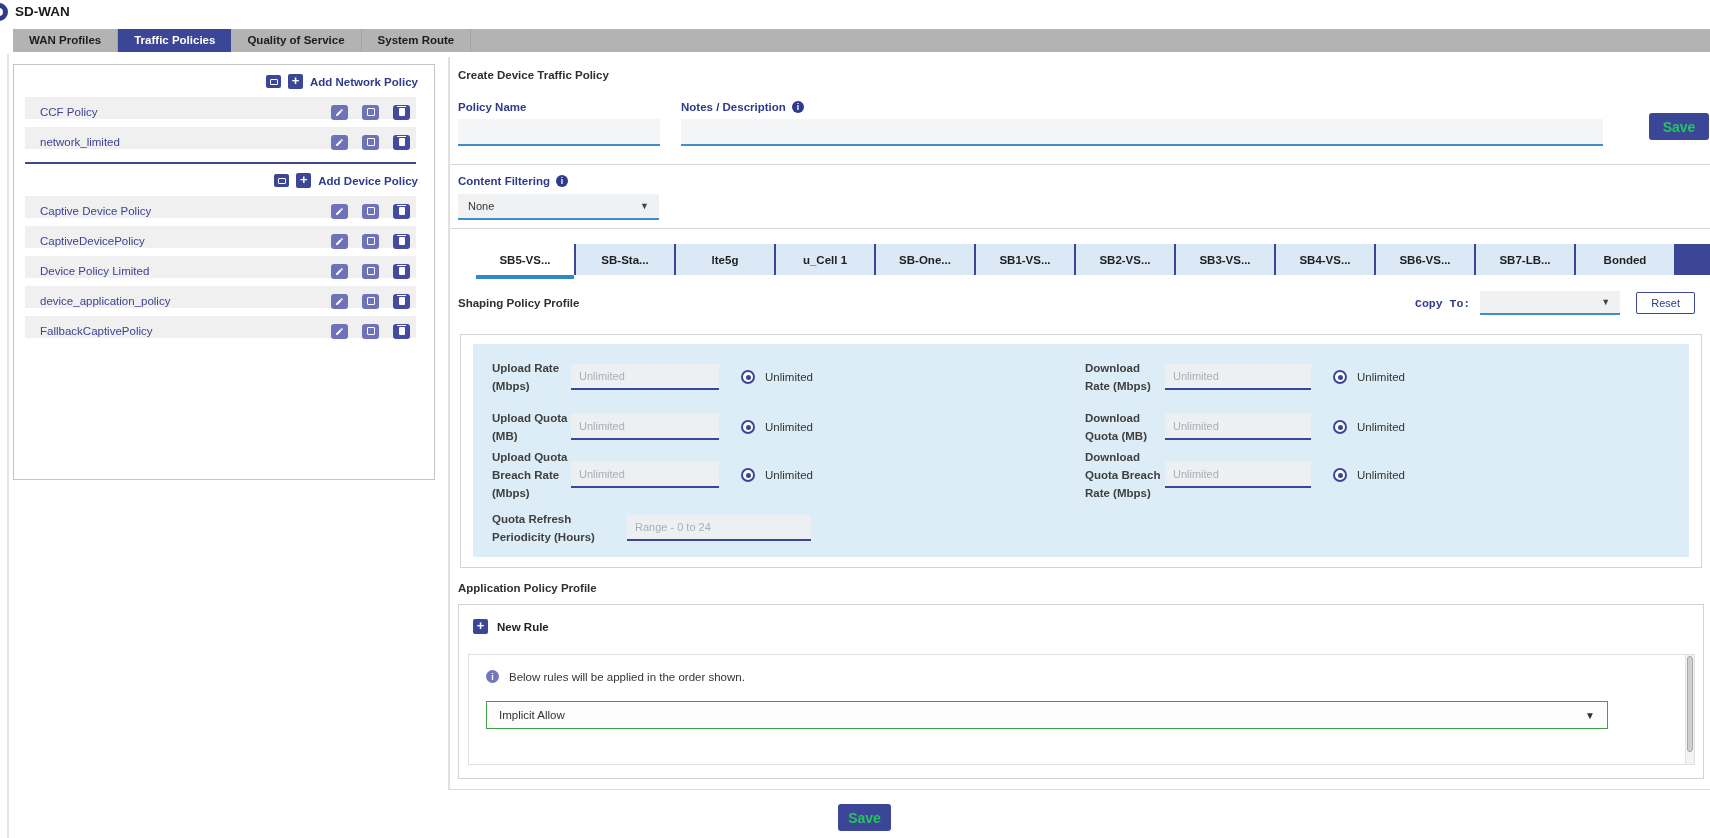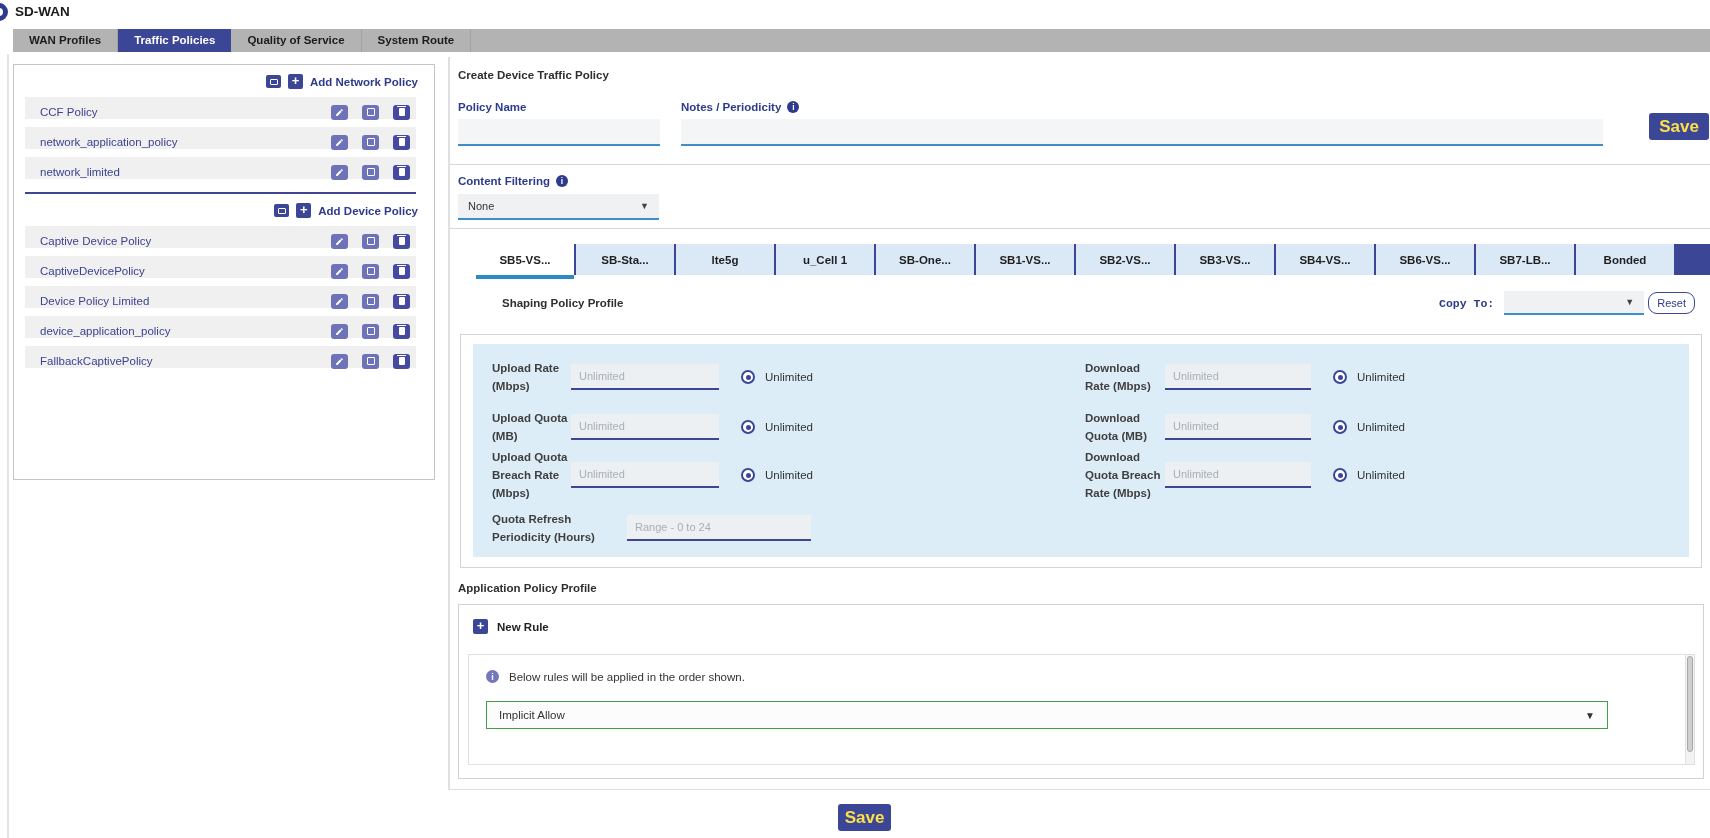--- a/index.html
+++ b/index.html
@@ -36,39 +36,39 @@
   .trash-glyph::before { content:""; position:absolute; left:-1.5px; top:-2.5px; width:9px; height:1.5px; background:#fff; }
   .sb-divider { height:2px; background:#3f458f; margin:13px 18px 0 11px; }
 
   
   .main { position:absolute; left:448px; top:57px; width:1262px; height:733px; border-left:2px solid #e0e0e0; border-bottom:1px solid #dcdcdc; background:#fff; }
   .form-title { position:absolute; left:8px; top:12px; font-size:11.5px; font-weight:bold; color:#2f2f2f; }
   .field-label { position:absolute; font-size:11.5px; font-weight:bold; color:#2e3a8c; display:flex; align-items:center; gap:6px; }
   .info-icon { width:12px; height:12px; border-radius:50%; background:#2e3a8c; color:#fff; font-size:8.5px; font-weight:bold; font-style:normal; display:inline-flex; align-items:center; justify-content:center; }
   .txt-input { position:absolute; height:27px; background:#f3f5f6; border:none; border-bottom:2px solid #3e8fc9; font:11.5px "Liberation Sans", sans-serif; color:#333; padding:0 8px; outline:none; }
   .txt-input::placeholder { color:#a7adb3; }
-  .btn-save { background:#3b4697; color:#fde047; font-size:17px; font-weight:bold; border:none; border-radius:3px; cursor:pointer; }
+  .btn-save { background:#3b4697; color:#22c55e; font-size:14px; font-weight:bold; border:none; border-radius:3px; cursor:pointer; }
   .save-top { position:absolute; left:1199px; top:56px; width:60px; height:27px; }
   .hline { position:absolute; left:0; right:0; height:1px; background:#d8d8d8; }
   .select-box { position:absolute; height:26px; background:#f0f1f2; border-bottom:2px solid #3e8fc9; display:flex; align-items:center; padding:0 10px; font-size:11px; color:#333; cursor:pointer; }
   .select-box .caret { margin-left:auto; font-size:9px; color:#444; }
 
   
   .if-tabs { position:absolute; left:26px; top:183px; width:1246px; height:35px; display:flex; align-items:flex-end; }
   .if-tab { flex:1; height:31px; background:#dbe9f6; border-right:2px solid #3b4697; display:flex; align-items:center; justify-content:center; font-size:11.5px; font-weight:600; color:#1f1f1f; cursor:pointer; position:relative; }
   .if-tab.active { background:#fff; }
   .if-tab.active::after { content:""; position:absolute; left:0; right:0; bottom:-4px; height:4px; background:#2d89c8; }
   .if-tab-more { flex:none; width:46px; height:31px; background:#3b4697; cursor:pointer; }
 
   
-  .shaping-title { position:absolute; left:8px; top:240px; font-size:11.5px; font-weight:bold; color:#2f2f2f;margin-left:44px; }
+  .shaping-title { position:absolute; left:8px; top:240px; font-size:11.5px; font-weight:bold; color:#2f2f2f; }
   .shaping-right { position:absolute; right:15px; top:234px; display:flex; align-items:center; }
   .copyto-label { font-size:11.5px; font-weight:bold; color:#2e3a8c; margin-right:10px;font-family:Liberation Mono, monospace; }
   .copyto-select { position:static; width:140px; height:24px; }
-  .btn-reset { margin-left:4px; background:#fff; border:1px solid #3b4697; border-radius:9px; color:#2e3a8c; font-size:11px; padding:4px 8px; cursor:pointer; }
+  .btn-reset { margin-left:16px; background:#fff; border:1px solid #3b4697; border-radius:2px; color:#2e3a8c; font-size:11px; padding:4px 14px; cursor:pointer; }
 
   .shape-container { position:absolute; left:10px; top:277px; width:1242px; height:234px; border:1px solid #d4d4d4; background:#fff; }
   .shape-blue { position:absolute; left:12px; right:12px; top:9px; bottom:10px; background:#ddedf8; }
   .col { position:absolute; top:15px; }
   .col-left { left:19px; width:575px; }
   .col-right { left:612px; width:590px; }
   .sh-row { display:flex; align-items:center; }
   .sh-label { font-size:11.5px; font-weight:bold; color:#3f3f3f; line-height:1.6; flex:none; }
   .col-left .sh-label { width:79px; }
   .col-right .sh-label { width:80px; }
@@ -139,34 +139,20 @@
           </svg>
         </span>
       <span class="act copy">
           <span class="copy-glyph"></span>
         </span>
       <span class="act del">
           <span class="trash-glyph"></span>
         </span>
     </div>
     <div class="p-row">
-      <span class="p-name">network_application_policy</span>
-      <span class="act edit">
-          <svg width="9" height="9" viewBox="0 0 24 24">
-            <path fill="#fff" d="M3 17.25V21h3.75L17.8 9.94l-3.75-3.75L3 17.25zM20.7 7.04c.39-.39.39-1.02 0-1.41l-2.34-2.34c-.39-.39-1.02-.39-1.41 0l-1.83 1.83 3.75 3.75 1.83-1.83z"></path>
-          </svg>
-        </span>
-      <span class="act copy">
-          <span class="copy-glyph"></span>
-        </span>
-      <span class="act del">
-          <span class="trash-glyph"></span>
-        </span>
-    </div>
-    <div class="p-row">
       <span class="p-name">network_limited</span>
       <span class="act edit">
           <svg width="9" height="9" viewBox="0 0 24 24">
             <path fill="#fff" d="M3 17.25V21h3.75L17.8 9.94l-3.75-3.75L3 17.25zM20.7 7.04c.39-.39.39-1.02 0-1.41l-2.34-2.34c-.39-.39-1.02-.39-1.41 0l-1.83 1.83 3.75 3.75 1.83-1.83z"></path>
           </svg>
         </span>
       <span class="act copy">
           <span class="copy-glyph"></span>
         </span>
       <span class="act del">
@@ -259,21 +245,21 @@
   <div class="main">
 
     <div class="form-title">Create Device Traffic Policy</div>
 
     <div class="field-label" style="left:8px; top:44px;align-items:flex-end;">
       <span>Policy Name</span>
     </div>
     <input class="txt-input" style="left: 8px; top: 62px; width: 202px;" placeholder="">
 
     <div class="field-label" style="left:231px; top:44px;">
-      <span>Notes / Periodicity</span>
+      <span>Notes / Description</span>
       <i class="info-icon">i</i>
     </div>
     <input class="txt-input" style="left: 231px; top: 62px; width: 922px;" placeholder="">
 
     <button class="btn-save save-top">Save</button>
 
     <div class="hline" style="top:107px;"></div>
 
     <div class="field-label" style="left:8px; top:118px;">
       <span>Content Filtering</span>

